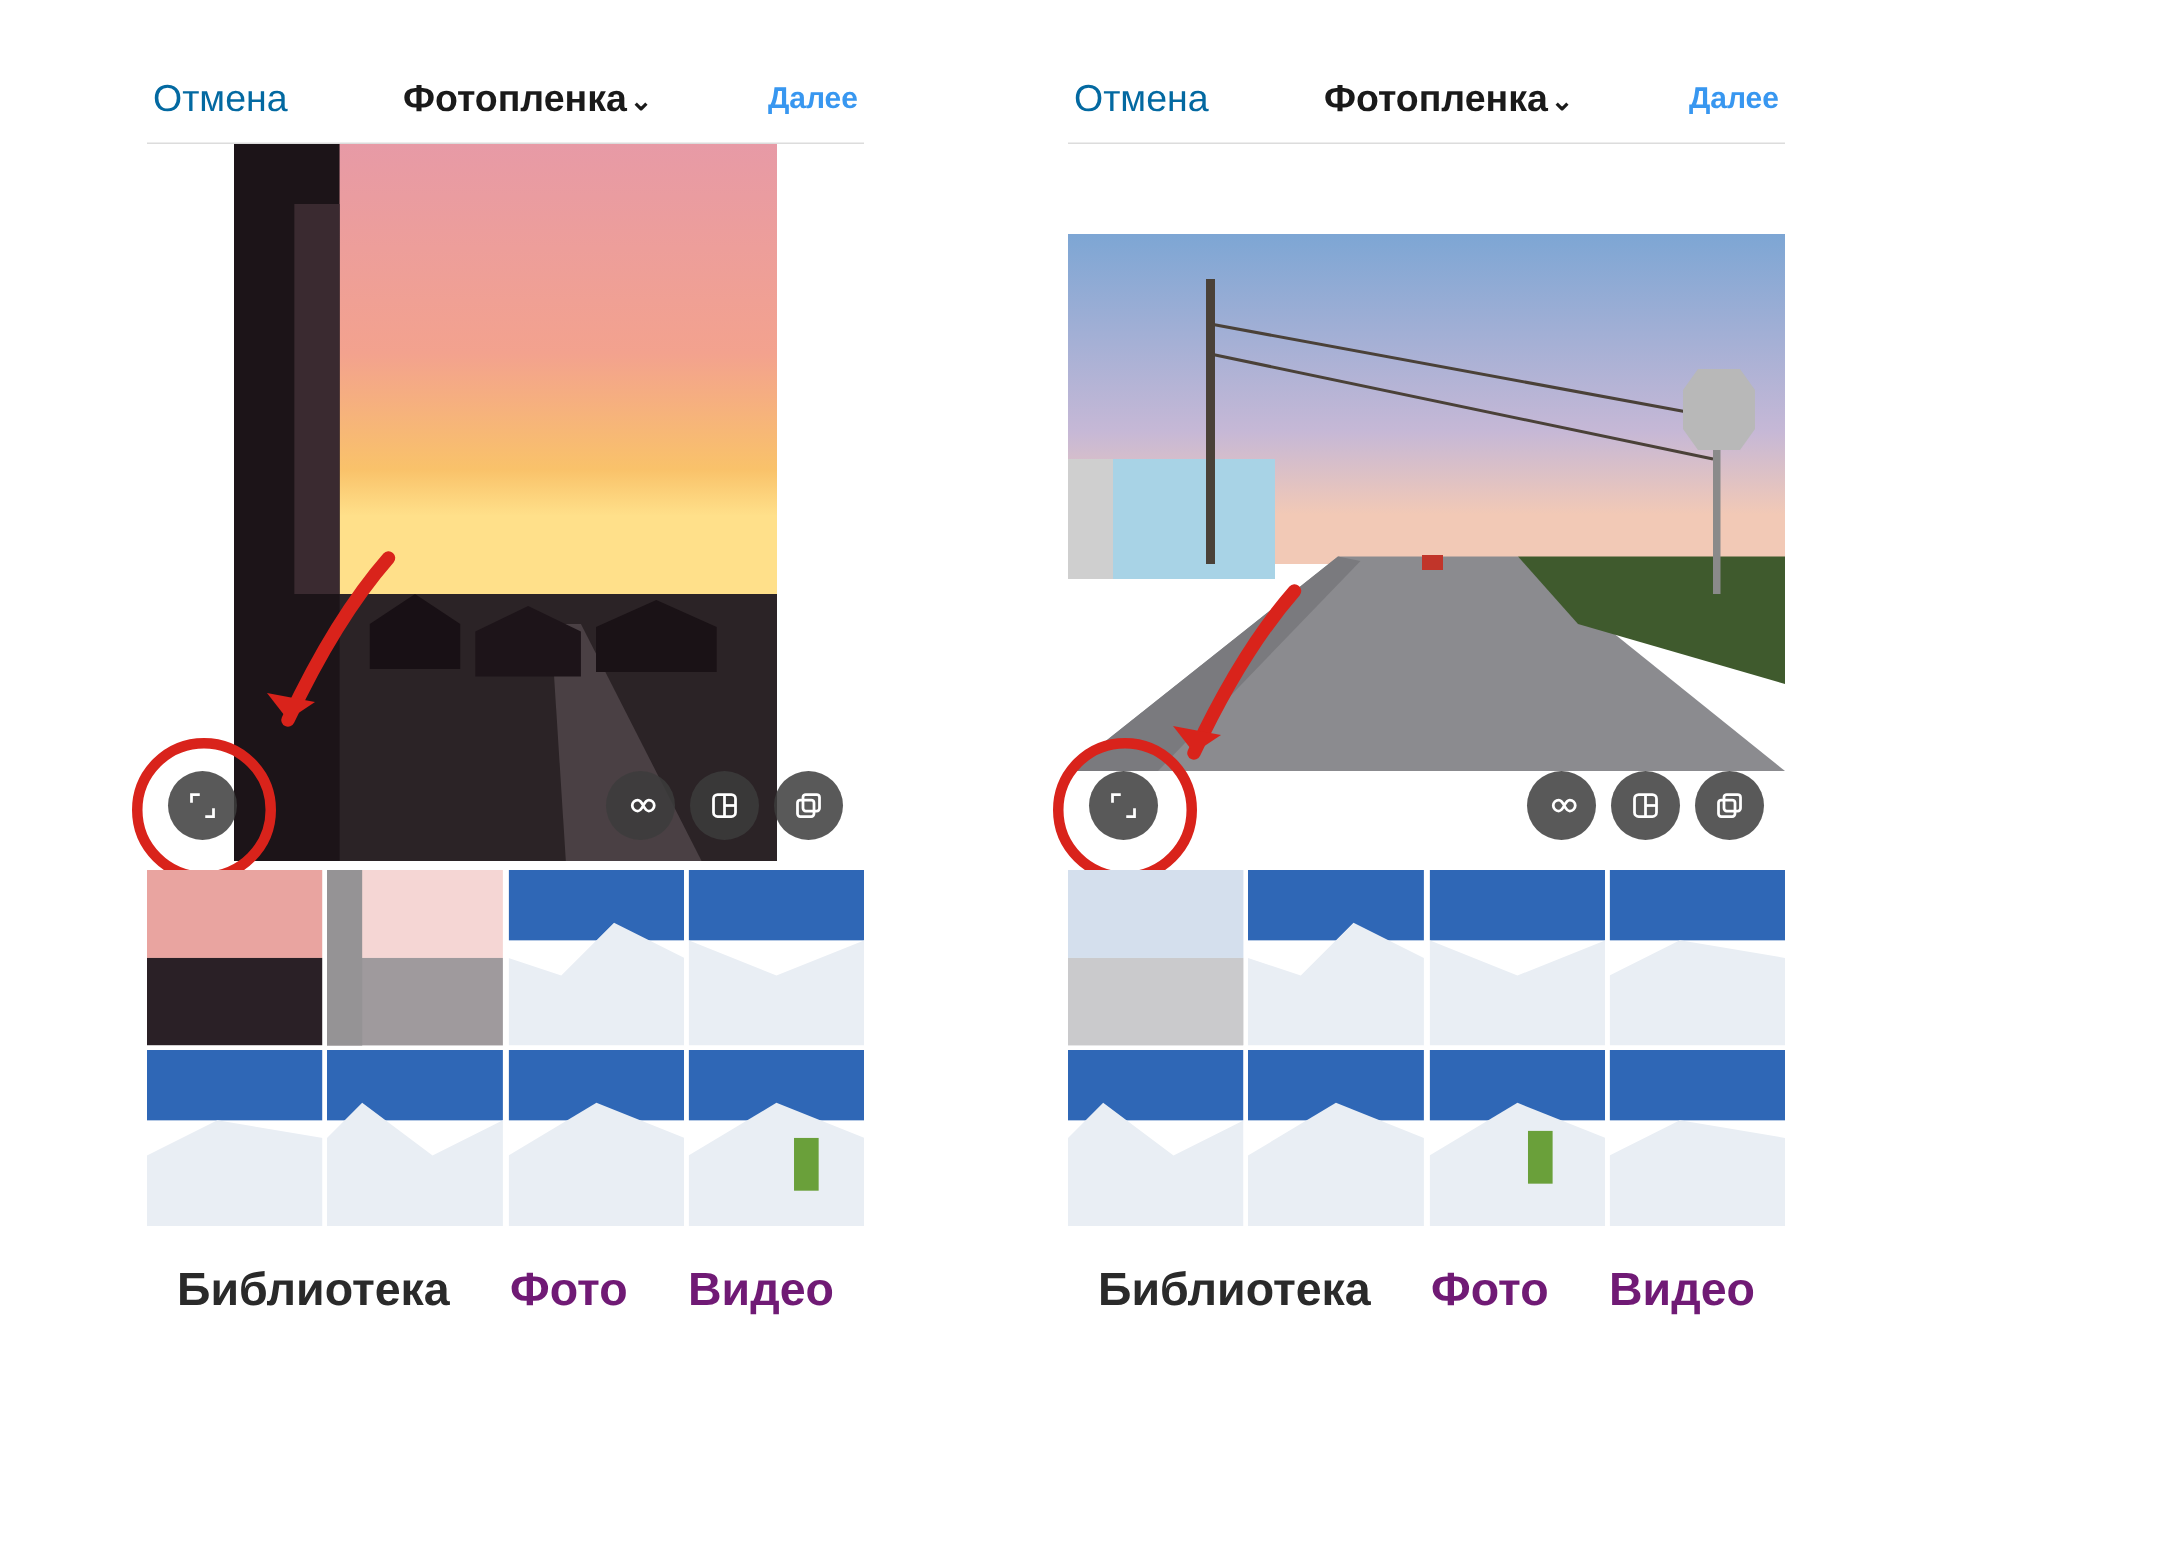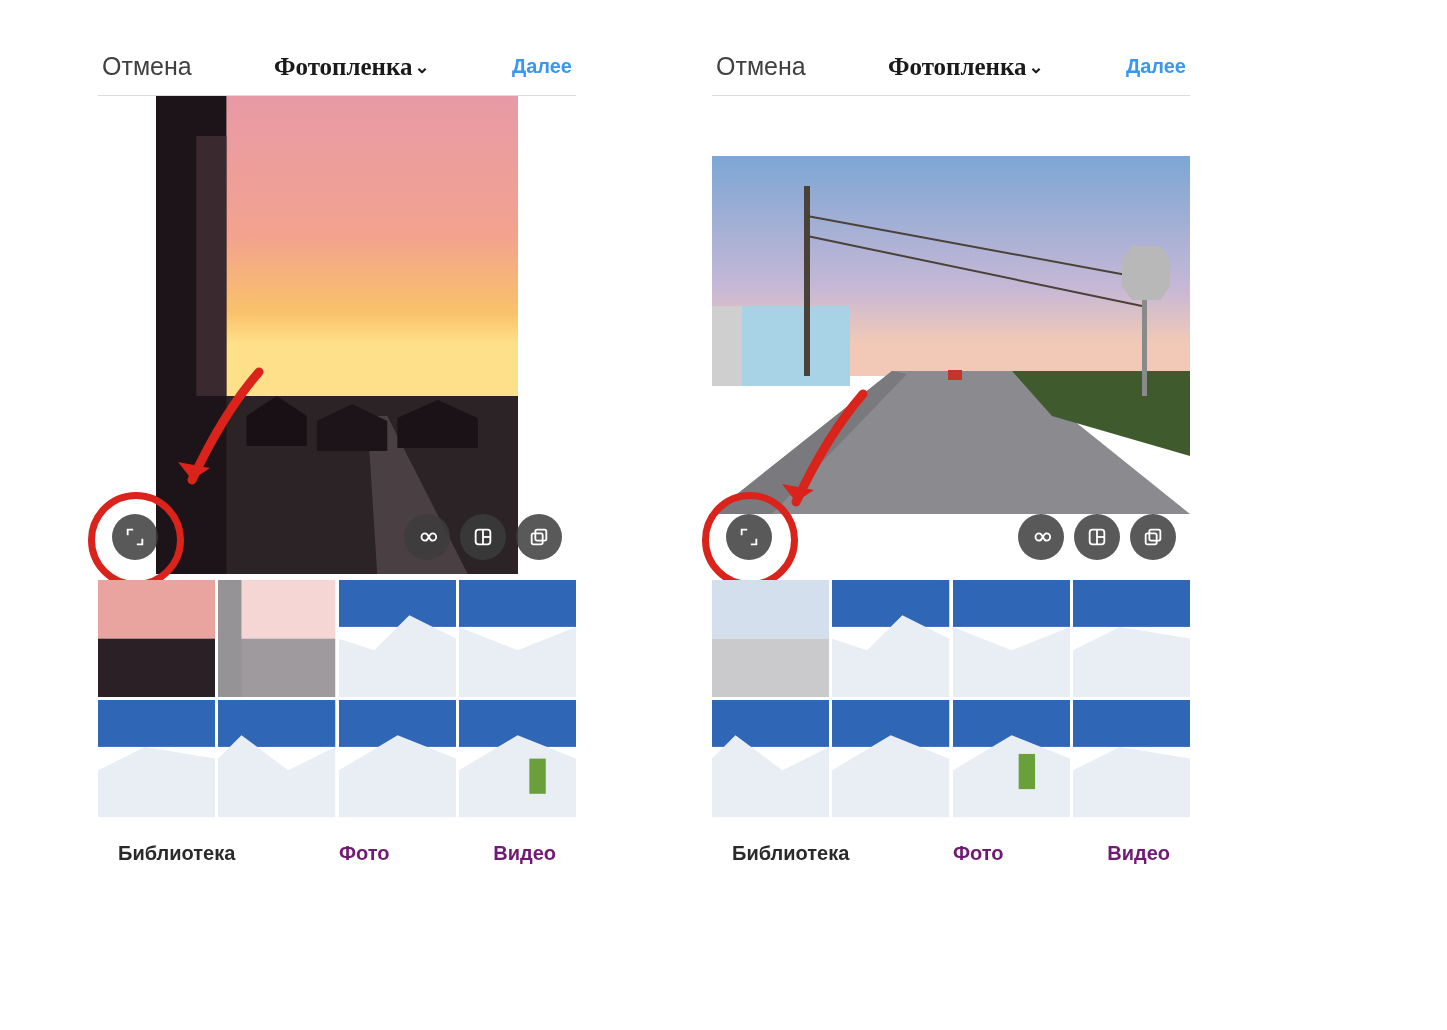--- a/index.html
+++ b/index.html
@@ -19,22 +19,22 @@
   .phone.right { left: 712px; top: 44px; }
 
   
   .hdr {
     display: flex;
     align-items: center;
     justify-content: space-between;
     padding: 8px 4px 14px 4px;
     border-bottom: 1px solid #dcdcdc;
   }
-  .hdr-cancel { font-size: 25px; color:#404040; font-weight:400; }
-  .hdr-title  { font-size: 25px; font-weight:700; color:#1a1a1a; display:flex; align-items:center; gap:2px;font-family:Liberation Serif, serif;}
+  .hdr-cancel { font-size: 25px; color:#0369a1; font-weight:400; }
+  .hdr-title  { font-size: 25px; font-weight:700; color:#1a1a1a; display:flex; align-items:center; gap:2px;}
   .hdr-title .chev { font-size:18px; }
   .hdr-next   { font-size: 20px; font-weight:700; color:#3897f0; }
 
   
   .preview {
     position: relative;
     width: 100%;
     height: 478px;          
     background:#fff;
     overflow: visible;
@@ -106,21 +106,21 @@
     position:absolute; inset:0;
     background:rgba(255,255,255,.55);
   }
 
   
   .tabs {
     display:flex;
     justify-content:space-between;
     padding:24px 20px 10px 20px;
   }
-  .tab { font-size:20px; font-weight:700; }
+  .tab { font-size:31px; font-weight:700; }
   .tab.active   { color:#2a2a2a; }
   .tab.inactive { color:#701a75; }
 </style>
 </head>
 <body>
 
 <div class="phone left">
 
   <div class="hdr">
     <span class="hdr-cancel">Отмена</span>

